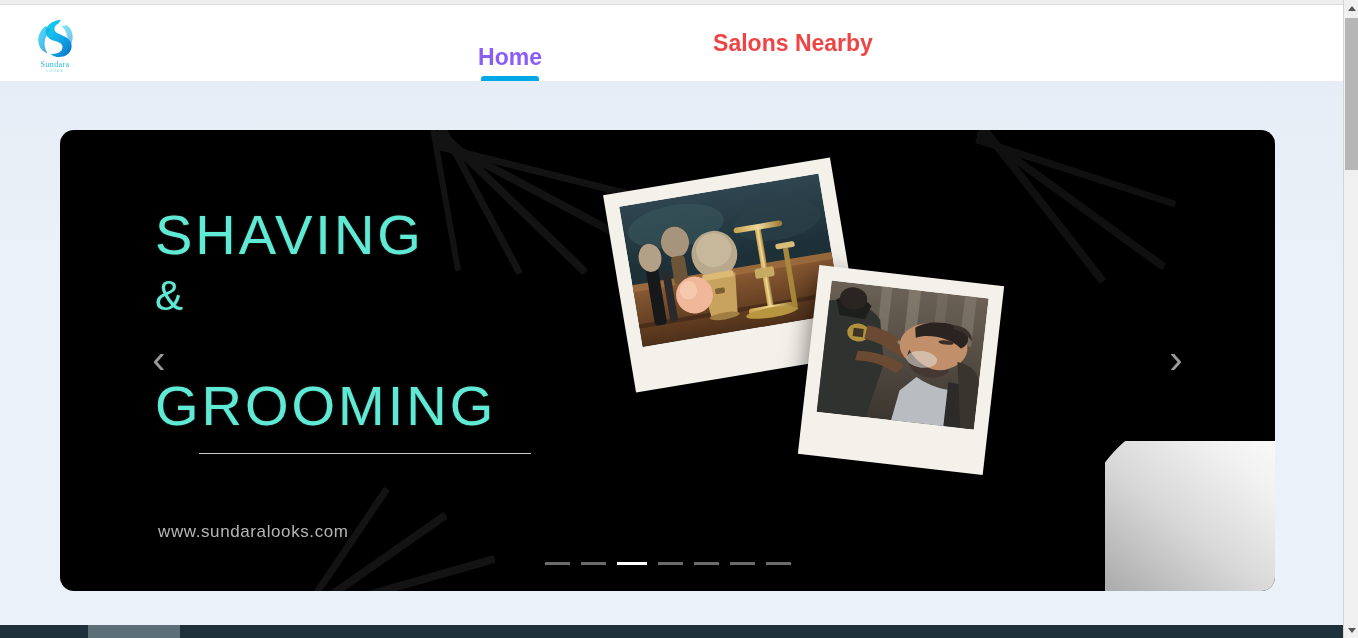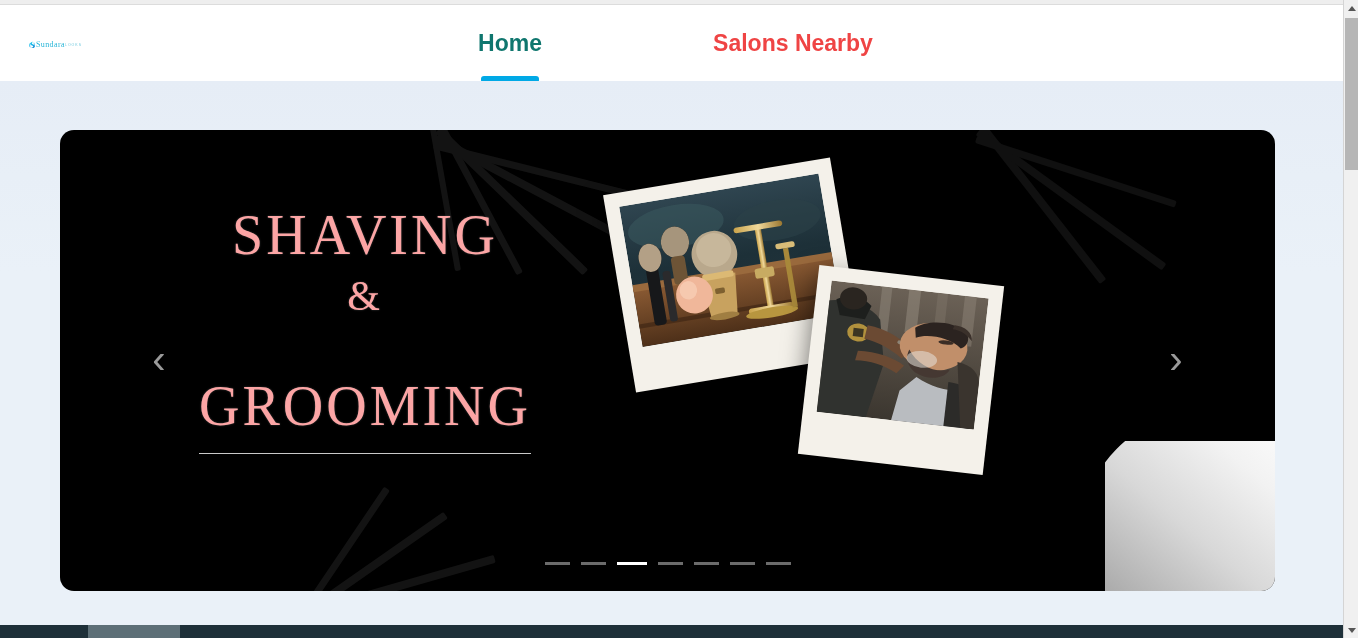--- a/index.html
+++ b/index.html
@@ -49,41 +49,41 @@
 
   
   .navbar {
     position:absolute; top:6px; left:0; width:1343px; height:75px;
     background:#ffffff;
     display:flex; align-items:center;
   }
   .brand {
     position:absolute; left:28px; top:6px;
     width:54px; height:66px;
-    display:flex; flex-direction:row; align-items:center; justify-content:center;
+    display:flex; flex-direction:column; align-items:center; justify-content:center;
   }
   .brand .mark { width:46px; height:46px; display:block; }
   .brand .brandname {
     font-family:"Liberation Serif", serif;
     font-size:8px; color:#29b6d8; letter-spacing:.4px; margin-top:-2px;
   }
   .brand .brandsub {
     font-size:3.5px; color:#6fc8dd; letter-spacing:1px; line-height:5px;
   }
 
   .nav-links {
     position:absolute; left:0; top:0; width:1343px; height:75px;
   }
   .nav-item {
     position:absolute; top:0; height:75px;
     display:flex; align-items:center; justify-content:center;
     font-size:23px; font-weight:bold; color:#ef4444;
     cursor:pointer; white-space:nowrap;
   }
-  .nav-item.home   { left:455px; width:110px; color:#0f766e; }
+  .nav-item.home   { left:455px; width:110px; color:#8b5cf6;margin-top:14px; }
   .nav-item.salons { left:690px; width:206px; }
   .nav-item.login  { left:1222px; width:110px; }
   .nav-underline {
     position:absolute; left:481px; top:70px;
     width:58px; height:7px; border-radius:3px; background:#00a9e6;
   }
 
   
   .hero-area {
     position:absolute; top:81px; left:0; width:1343px; height:544px;
@@ -99,22 +99,22 @@
   .leaf { position:absolute; opacity:.085; }
   .leaf span {
     position:absolute; left:0; top:0; display:block;
     background:#d8d8d8; transform-origin:0 50%;
     border-radius:2px;
   }
 
   
   .headline {
     position:absolute; left:95px; top:75px; width:420px;
-    text-align:center; color:#fca5a5;
-    font-family:Liberation Serif, serif;
+    text-align:left; color:#5eead4;
+    font-family:Liberation Sans, sans-serif;
     letter-spacing:3px; text-shadow:0 0 2px rgba(255,255,255,.25);
   }
   .headline .l1 { font-size:56px; line-height:60px; font-weight:400; }
   .headline .l2 { font-size:42px; line-height:62px; font-weight:400; }
   .headline .l3 { font-size:56px; line-height:62px; font-weight:400;margin-top:48px; }
   .headline .rule {
     margin:16px auto 0; width:332px; height:1px; background:#c9c9c9;
   }
   .site-url {
     position:absolute; left:98px; top:392px;
@@ -230,20 +230,21 @@
         <span style="width:210px;height:7px;transform:rotate(18deg);left:56px;top:36px;"></span>
       </div>
 
       <div class="headline">
         <div class="l1">SHAVING</div>
         <div class="l2">&amp;</div>
         <div class="l3">GROOMING</div>
         <div class="rule"></div>
       </div>
 
+      <div class="site-url">www.sundaralooks.com</div>
 
       <div class="polaroid pola-1">
         <svg class="shot" viewBox="0 0 230 200" preserveAspectRatio="none">
           <defs>
             <linearGradient id="bg1" x1="0" y1="0" x2="0" y2="1">
               <stop offset="0%" stop-color="#2f4550"></stop>
                 <stop offset="48%" stop-color="#1d3038"></stop>
                 <stop offset="100%" stop-color="#24343a"></stop>
             </linearGradient>
             <linearGradient id="wood" x1="0" y1="0" x2="0" y2="1">

